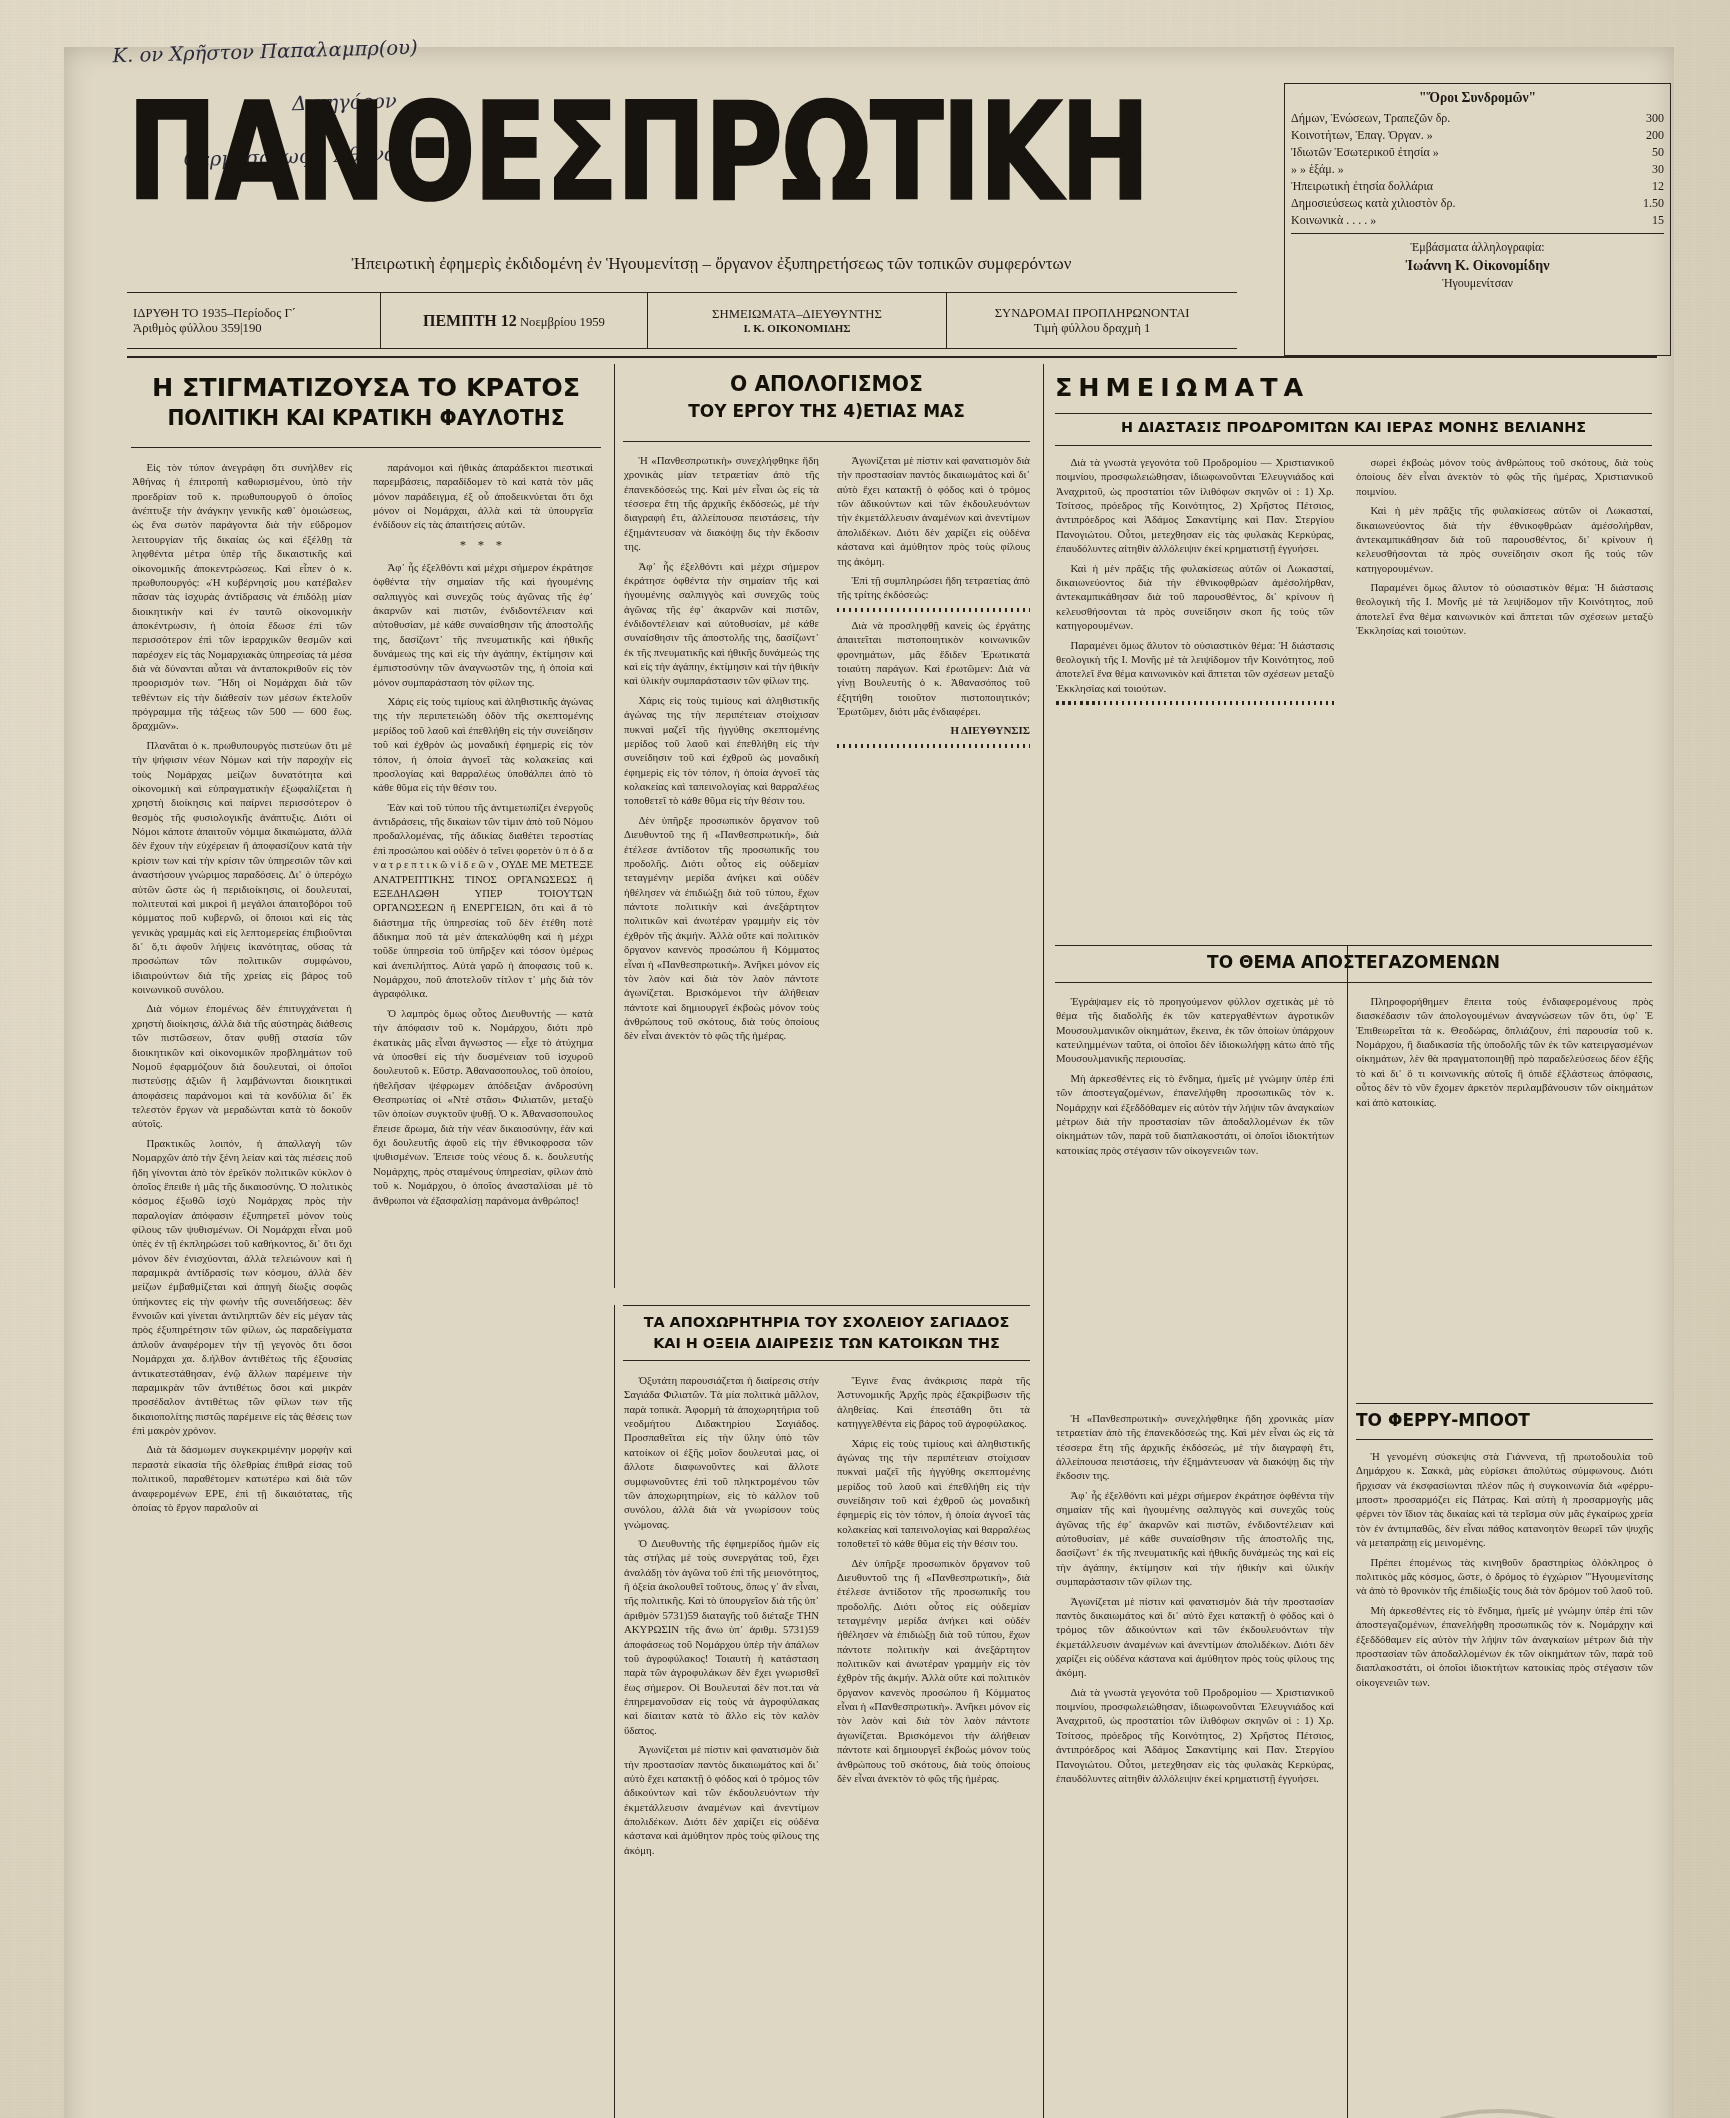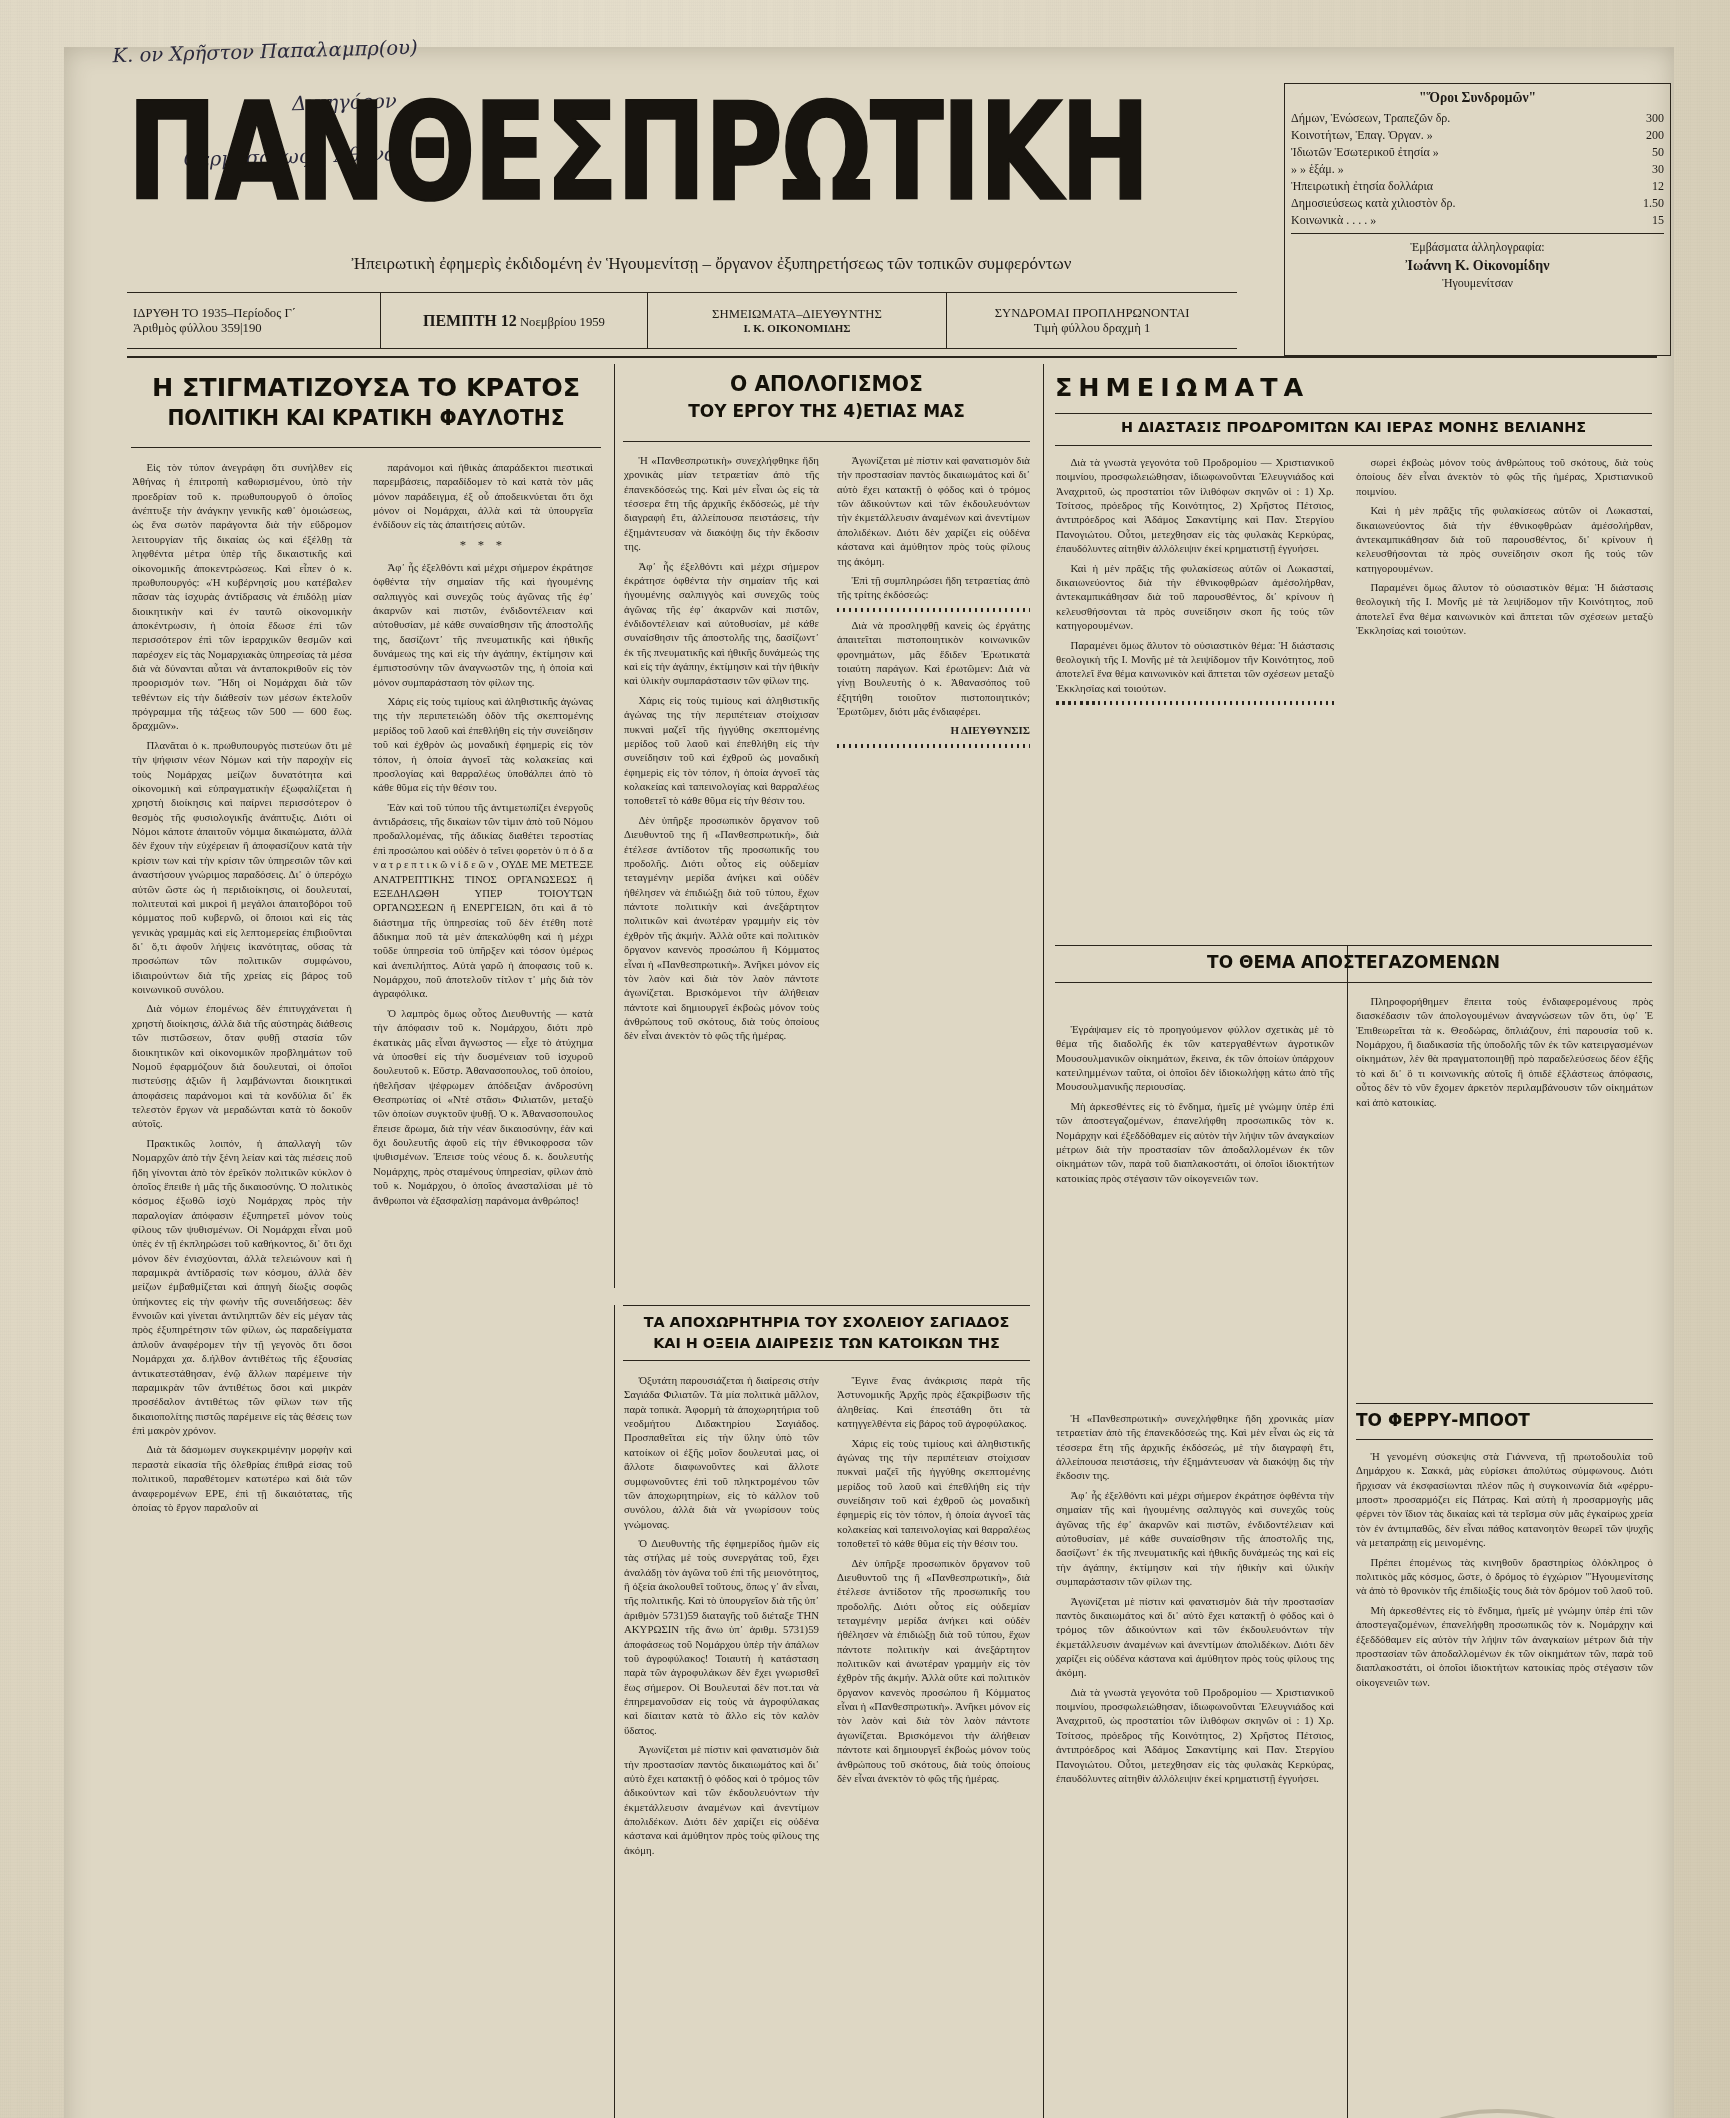--- a/index.html
+++ b/index.html
@@ -289,21 +289,21 @@
   <div class="col" style="left:1356px;top:455px;width:297px;height:479px;overflow:hidden;">
     <p>σωρεὶ ἐκβοὼς μόνον τοὺς ἀνθρώπους τοῦ σκότους, διὰ τοὺς ὁποίους δὲν εἶναι ἀνεκτὸν τὸ φῶς τῆς ἡμέρας, Χριστιανικοῦ ποιμνίου.</p>
     <p>Καὶ ἡ μὲν πρᾶξις τῆς φυλακίσεως αὐτῶν οἱ Λωκασταί, δικαιωνεύοντος διὰ τὴν ἐθνικοφθρώαν ἀμέσολήρθαν, ἀντεκαμπικάθησαν διὰ τοῦ παρουσθέντος, δι᾽ κρίνουν ἡ κελευσθήσονται τὰ πρὸς συνείδησιν σκοπ ῆς τούς τῶν κατηγορουμένων.</p>
     <p>Παραμένει ὅμως ἄλυτον τὸ οὐσιαστικὸν θέμα: Ἡ διάστασις θεολογικὴ τῆς Ι. Μονῆς μὲ τὰ λειψίδομον τῆν Κοινότητος, ποῦ ἀποτελεῖ ἕνα θέμα καινωνικὸν καὶ ἅπτεται τῶν σχέσεων μεταξὺ Ἐκκλησίας καὶ τοιούτων.</p>
   </div>
 
   <div class="hrule" style="left:1055px;top:945px;width:597px;height:1.3px;"></div>
   <div class="headline h3" style="position:absolute;left:1055px;top:953px;width:597px;">ΤΟ ΘΕΜΑ ΑΠΟΣΤΕΓΑΖΟΜΕΝΩΝ</div>
   <div class="hrule" style="left:1055px;top:982px;width:597px;height:1.3px;"></div>
 
-  <div class="col" style="left:1056px;top:994px;width:278px;height:407px;overflow:hidden;margin-top:28px;">
+  <div class="col" style="left:1056px;top:994px;width:278px;height:407px;overflow:hidden;">
     <p>Ἐγράψαμεν εἰς τὸ προηγούμενον φύλλον σχετικὰς μὲ τὸ θέμα τῆς διαδολῆς ἐκ τῶν κατεργαθέντων ἀγροτικῶν Μουσουλμανικῶν οἰκημάτων, ἔκεινα, ἐκ τῶν ὁποίων ὑπάρχουν κατειλημμένων ταῦτα, οἱ ὁποῖοι δὲν ἰδιοκωλήφῃ κάτω ἀπὸ τῆς Μουσουλμανικῆς περιουσίας.</p>
     <p>Μὴ ἀρκεσθέντες εἰς τὸ ἔνδημα, ἡμεῖς μὲ γνώμην ὑπὲρ ἐπὶ τῶν ἀποστεγαζομένων, ἐπανελήφθη προσωπικῶς τὸν κ. Νομάρχην καὶ ἐξεδδόθαμεν εἰς αὐτὸν τὴν λήψιν τῶν ἀναγκαίων μέτρων διὰ τὴν προστασίαν τῶν ἀποδαλλομένων ἐκ τῶν οἰκημάτων τῶν, παρὰ τοῦ διαπλακοστάτι, οἱ ὁποῖοι ἰδιοκτήτων κατοικίας πρὸς στέγασιν τῶν οἰκογενειῶν των.</p>
   </div>
   <div class="col" style="left:1356px;top:994px;width:297px;height:407px;overflow:hidden;">
     <p>Πληροφορήθημεν ἔπειτα τοὺς ἐνδιαφερομένους πρὸς διασκέδασιν τῶν ἀπολογουμένων ἀναγνώσεων τῶν ὅτι, ὑφ᾽ Ἐ Ἐπιθεωρεῖται τὰ κ. Θεοδώρας, ὅπλιάζουν, ἐπὶ παρουσία τοῦ κ. Νομάρχου, ἢ διαδικασία τῆς ὑποδολῆς τῶν ἐκ τῶν κατειργασμένων οἰκημάτων, λὲν θὰ πραγματοποιηθῇ πρὸ παραδελεύσεως δέον ἐξῆς τὸ καὶ δι᾽ ὃ τι κοινωνικὴς αὐτοῖς ἢ ὁπιδὲ ἐξλάστεως ἀπόφασις, οὗτος δὲν τὸ νῦν ἔχομεν ἀρκετὸν περιλαμβάνουσιν τῶν οἰκημάτων καὶ ἀπὸ κατοικίας.</p>
   </div>
 
   <div class="hrule" style="left:1356px;top:1403px;width:297px;height:1.3px;"></div>
   <div class="headline h3" style="position:absolute;left:1356px;top:1411px;width:297px;text-align:left;">ΤΟ ΦΕΡΡΥ-ΜΠΟΟΤ</div>
   <div class="hrule" style="left:1356px;top:1439px;width:297px;height:1.3px;"></div>

